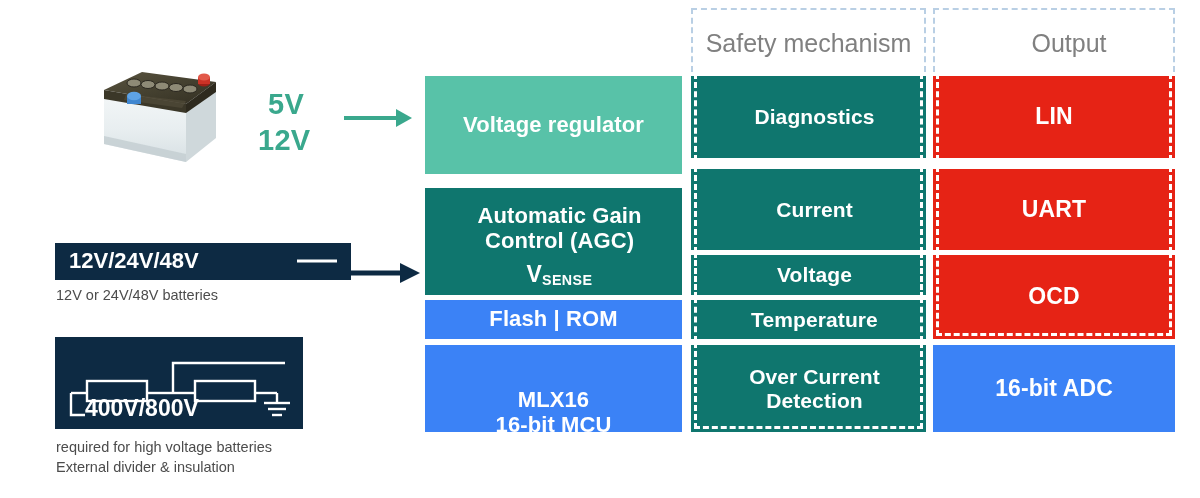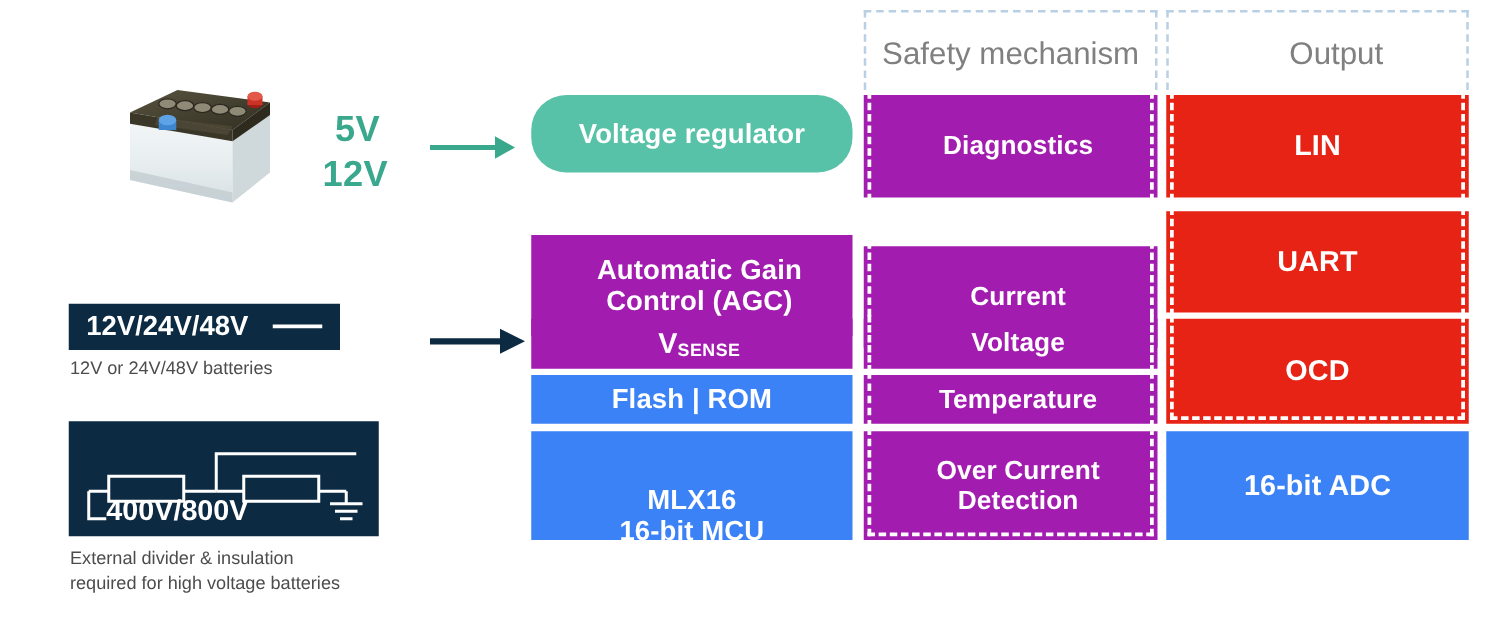--- a/index.html
+++ b/index.html
@@ -21,21 +21,21 @@
     position: absolute;
     display: flex;
     align-items: center;
     justify-content: center;
     text-align: center;
     color: #ffffff;
     font-weight: bold;
     line-height: 1.12;
     letter-spacing: .1px;
   }
-  .navy   { background: #a21caf; padding-left: 12px; }
+  .navy   { background: #0f766e; padding-left: 12px; }
   .teal   { background: #58c2a8; }
   .amber  { background: #3b82f6; }
   .red    { background: #e62315; }
 
   
   .col-head {
     position: absolute;
     display: flex;
     align-items: center;
     justify-content: center;
@@ -136,21 +136,21 @@
 <svg style="position:absolute; left:342px; top:105px;" width="72" height="26">
   <line x1="2" y1="13" x2="56" y2="13" stroke="#3aa88d" stroke-width="4"></line>
   <polygon points="54,4 70,13 54,22" fill="#3aa88d"></polygon>
 </svg>
 
 <svg style="position:absolute; left:342px; top:260px;" width="80" height="26">
   <line x1="2" y1="13" x2="62" y2="13" stroke="#0d2a43" stroke-width="5"></line>
   <polygon points="58,3 78,13 58,23" fill="#0d2a43"></polygon>
 </svg>
 
-<div class="left-card" style="left:55px; top:243px; width:217px; height:37px;">
+<div class="left-card" style="left:55px; top:243px; width:296px; height:37px;">
   <div style="position:absolute; left:14px; top:5px; color:#fff; font-weight:bold; font-size:22px;">12V/24V/48V</div>
   <svg style="position:absolute; right:14px; top:15px;" width="40" height="6">
     <line x1="0" y1="3" x2="40" y2="3" stroke="#ffffff" stroke-width="3"></line>
   </svg>
 </div>
 <div class="caption" style="left:56px; top:286px; width:250px;">
   <div>12V or 24V/48V batteries</div>
 </div>
 
 <div class="left-card" style="left:55px; top:337px; width:248px; height:92px;">
@@ -171,31 +171,31 @@
 
       <line x1="222" y1="56" x2="222" y2="66"></line>
       <line x1="209" y1="66" x2="235" y2="66"></line>
       <line x1="213" y1="72" x2="231" y2="72"></line>
       <line x1="217" y1="78" x2="227" y2="78"></line>
     </g>
   </svg>
   <div style="position:absolute; left:30px; top:58px; color:#fff; font-weight:bold; font-size:23px;">400V/800V</div>
 </div>
 <div class="caption" style="left:56px; top:438px; width:270px;">
+  <div>required for high voltage batteries</div>
   <div>External divider &amp; insulation</div>
-  <div>required for high voltage batteries</div>
 </div>
 
 <div class="col-head" style="left:692px; top:14px; width:233px; height:58px;">Safety mechanism</div>
 <div class="col-head" style="left:949px; top:14px; width:240px; height:58px;">Output</div>
 
 <div class="dash-frame" style="left:691px; top:8px; width:235px; height:64px; border-bottom:none;"></div>
 <div class="dash-frame" style="left:933px; top:8px; width:242px; height:64px; border-bottom:none;"></div>
 
-<div class="blk teal" style="left:425px; top:76px; width:257px; height:62px; font-size:22px;border-radius:28px;">Voltage regulator</div>
+<div class="blk teal" style="left:425px; top:76px; width:257px; height:98px; font-size:22px;">Voltage regulator</div>
 
 <div class="blk navy" style="left:425px; top:169px; width:257px; height:81px; font-size:22px;margin-top:19px;">
   <span style="display:block;">
     <span style="display:block;">Automatic Gain</span>
     <span style="display:block;">Control (AGC)</span>
   </span>
 </div>
 
 <div class="blk navy" style="left:425px; top:255px; width:257px; height:40px; font-size:23px;">
   <span><span>V</span><span class="vsense-sub">SENSE</span></span>
@@ -206,21 +206,21 @@
 <div class="blk amber" style="left:425px; top:345px; width:257px; height:87px; font-size:22px;">
   <span style="display:block;margin-top:48px;">
     <span style="display:block;">MLX16</span>
     <span style="display:block;">16-bit MCU</span>
   </span>
 </div>
 
 <div class="blk navy" style="left:691px; top:76px; width:235px; height:82px; font-size:21px;">Diagnostics</div>
 <div class="dash-frame-white" style="left:694px; top:73px; width:229px; height:88px; border-top:none; border-bottom:none;"></div>
 
-<div class="blk navy" style="left:691px; top:169px; width:235px; height:81px; font-size:21px;margin-top:28px;">Current</div>
+<div class="blk navy" style="left:691px; top:169px; width:235px; height:81px; font-size:21px;">Current</div>
 <div class="dash-frame-white" style="left:694px; top:166px; width:229px; height:87px; border-top:none; border-bottom:none;"></div>
 
 <div class="blk navy" style="left:691px; top:255px; width:235px; height:40px; font-size:21px;">Voltage</div>
 <div class="dash-frame-white" style="left:694px; top:252px; width:229px; height:46px; border-top:none; border-bottom:none;"></div>
 
 <div class="blk navy" style="left:691px; top:300px; width:235px; height:39px; font-size:21px;">Temperature</div>
 <div class="dash-frame-white" style="left:694px; top:297px; width:229px; height:45px; border-top:none; border-bottom:none;"></div>
 
 <div class="blk navy" style="left:691px; top:345px; width:235px; height:87px; font-size:21px;">
   <span style="display:block;">

